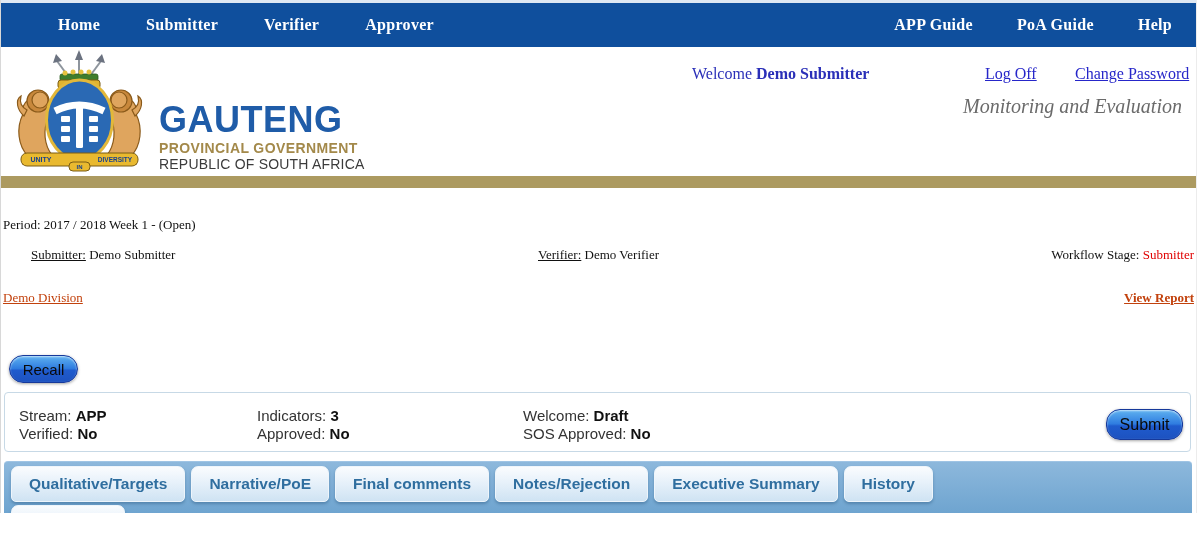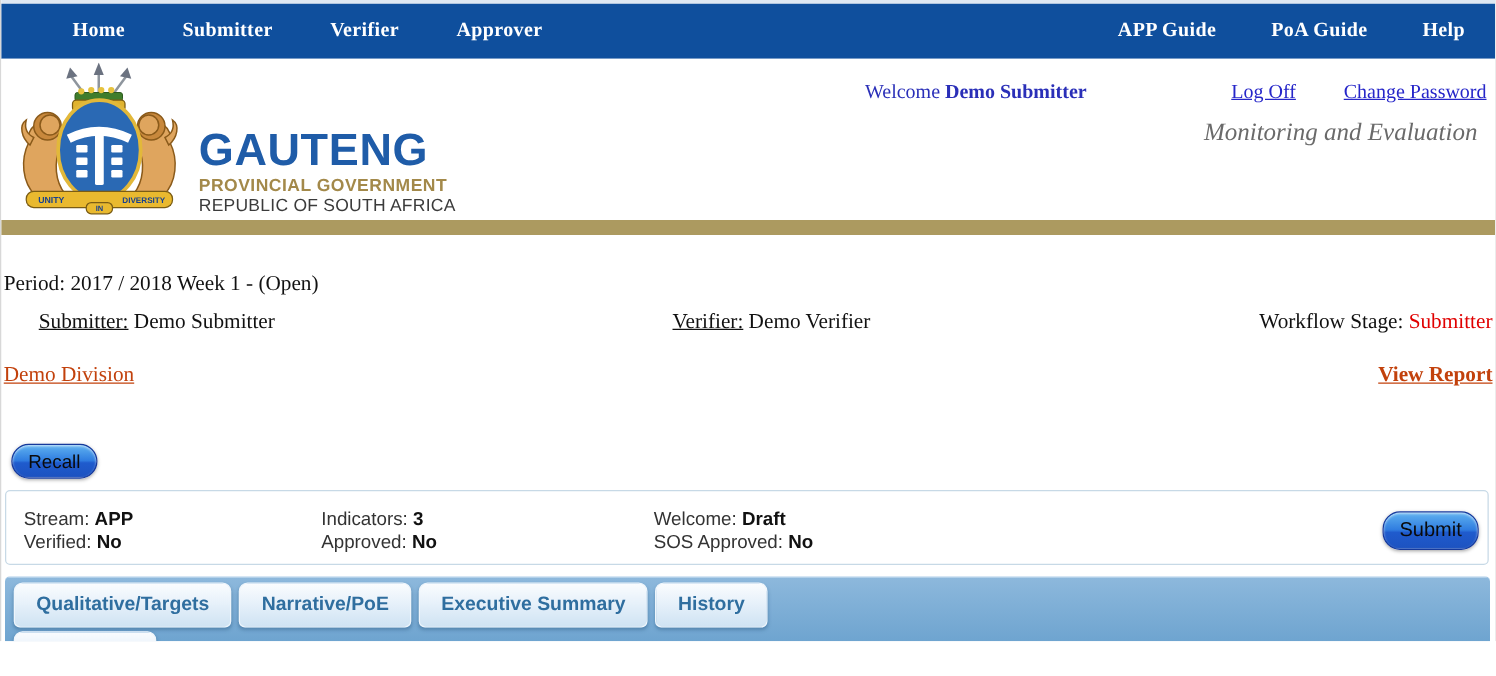--- a/index.html
+++ b/index.html
@@ -29,21 +29,21 @@
   .welcome { position:absolute; left:691px; top:18px; font-size:16px; color:#2a2fb8; }
   .welcome .usr { font-weight:bold; }
   .hlink { color:#2626c9; text-decoration:underline; font-size:16px; cursor:pointer; }
   .logoff { position:absolute; left:984px; top:18px; }
   .chpass { position:absolute; left:1074px; top:18px; }
   .tagline { position:absolute; right:14px; top:48px; font-style:italic; font-size:20px; color:#6a6a6a; }
 
   .goldbar { position:absolute; top:176px; left:0; right:0; height:12px; background:#ac9a60; }
 
   
-  .ctx { position:absolute; font-size:17px; color:#111; white-space:nowrap; }
+  .ctx { position:absolute; font-size:13px; color:#111; white-space:nowrap; }
   .ctx-period { top:217px; left:2px; }
   .ctx-submitter { top:247px; left:2px; }
   .ctx-verifier { top:247px; left:509px; }
   .ctx-workflow { top:247px; right:2px; }
   .ctx-division { top:290px; left:2px; text-decoration:underline; color:#c2410c; cursor:pointer; }
   .ctx-viewreport { top:290px; right:2px; }
   .lbl-u { text-decoration:underline;margin-left:28px; }
   .red { color:#e00000; }
   .vr-link { color:#c2410c; font-weight:bold; text-decoration:underline; cursor:pointer; }
 
@@ -219,20 +219,22 @@
         <span class="sum-val">No</span>
       </div>
     </div>
     <button class="btn btn-submit">Submit</button>
   </div>
 
   <div class="tabstrip">
     <div class="tabrow1">
       <div class="tab">Qualitative/Targets</div>
       <div class="tab">Narrative/PoE</div>
+      <div class="tab">Final comments</div>
+      <div class="tab">Notes/Rejection</div>
       <div class="tab">Executive Summary</div>
       <div class="tab">History</div>
     </div>
     <div class="tabrow2">
       <div class="tab">PoE Guide</div>
     </div>
   </div>
 
 </div>
 

